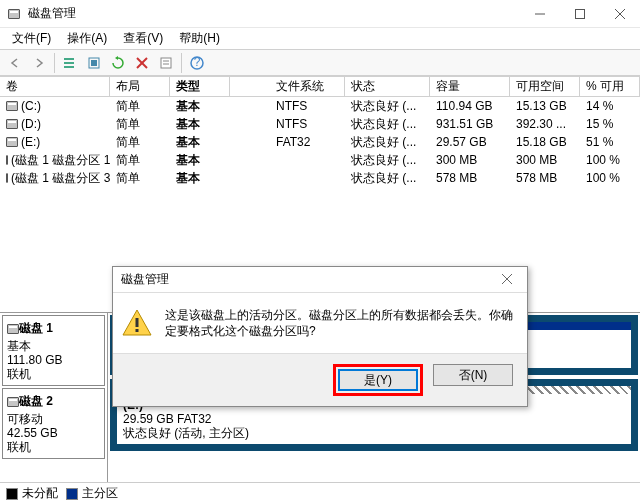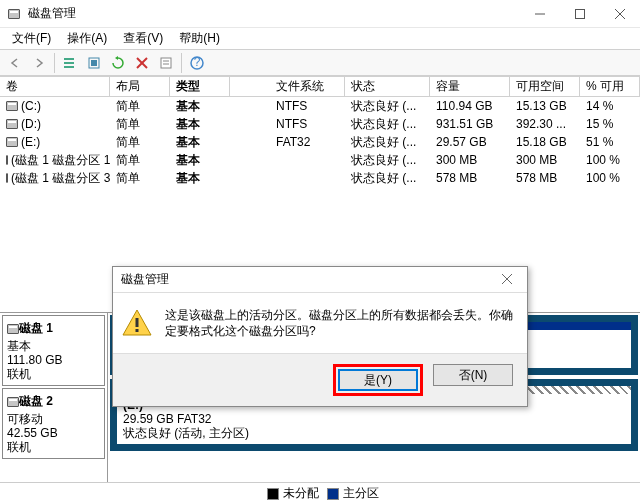--- a/index.html
+++ b/index.html
@@ -36,21 +36,21 @@
 .diskentry { border:1px solid #888; margin:2px; padding:4px; background:#fff;}
 .diskentry .dh { display:flex; align-items:center; font-weight:bold; margin-bottom:2px;}
 .diskentry .dl { line-height:14px;}
 .diskgraph { flex:1; padding:2px; position:relative; background:#fff;}
 .graphbox { border:7px solid #0c4a6e; position:relative; margin-bottom:4px;}
 .graphbox .ghdr { height:8px; background:#002f8a;}
 .graphbox .gbody { padding:4px 6px; line-height:14px;}
 .hatched { background: repeating-linear-gradient(45deg,#888 0, #888 2px, #fff 2px, #fff 6px); height:8px;}
 
 
-.statusbar { position:absolute; bottom:0; left:0; right:0; height:22px; border-top:1px solid #ccc; display:flex; align-items:center; padding-left:6px; gap:8px; background:#fff;justify-content:center;}
+.statusbar { position:absolute; bottom:0; left:0; right:0; height:22px; border-top:1px solid #ccc; display:flex; align-items:center; padding-left:6px; gap:8px; background:#fff;}
 .legend { display:flex; align-items:center; gap:4px;}
 .legend .sw { width:12px; height:12px; border:1px solid #888;}
 
 
 .dialog { position:absolute; left:112px; top:266px; width:416px; background:#f0f0f0; border:1px solid #888; box-shadow:2px 2px 6px rgba(0,0,0,.3); z-index:10;}
 .dialog .dtitle { height:26px; background:#fff; display:flex; align-items:center; padding:0 8px; border-bottom:1px solid #ddd;}
 .dialog .dtitle .spacer{flex:1;}
 .dialog .dclose { width:24px; text-align:center; color:#666;}
 .dialog .dbody { display:flex; padding:14px 8px; gap:12px; background:#fff;}
 .dialog .dbody .warnicon { width:32px; height:32px; flex-shrink:0;}

